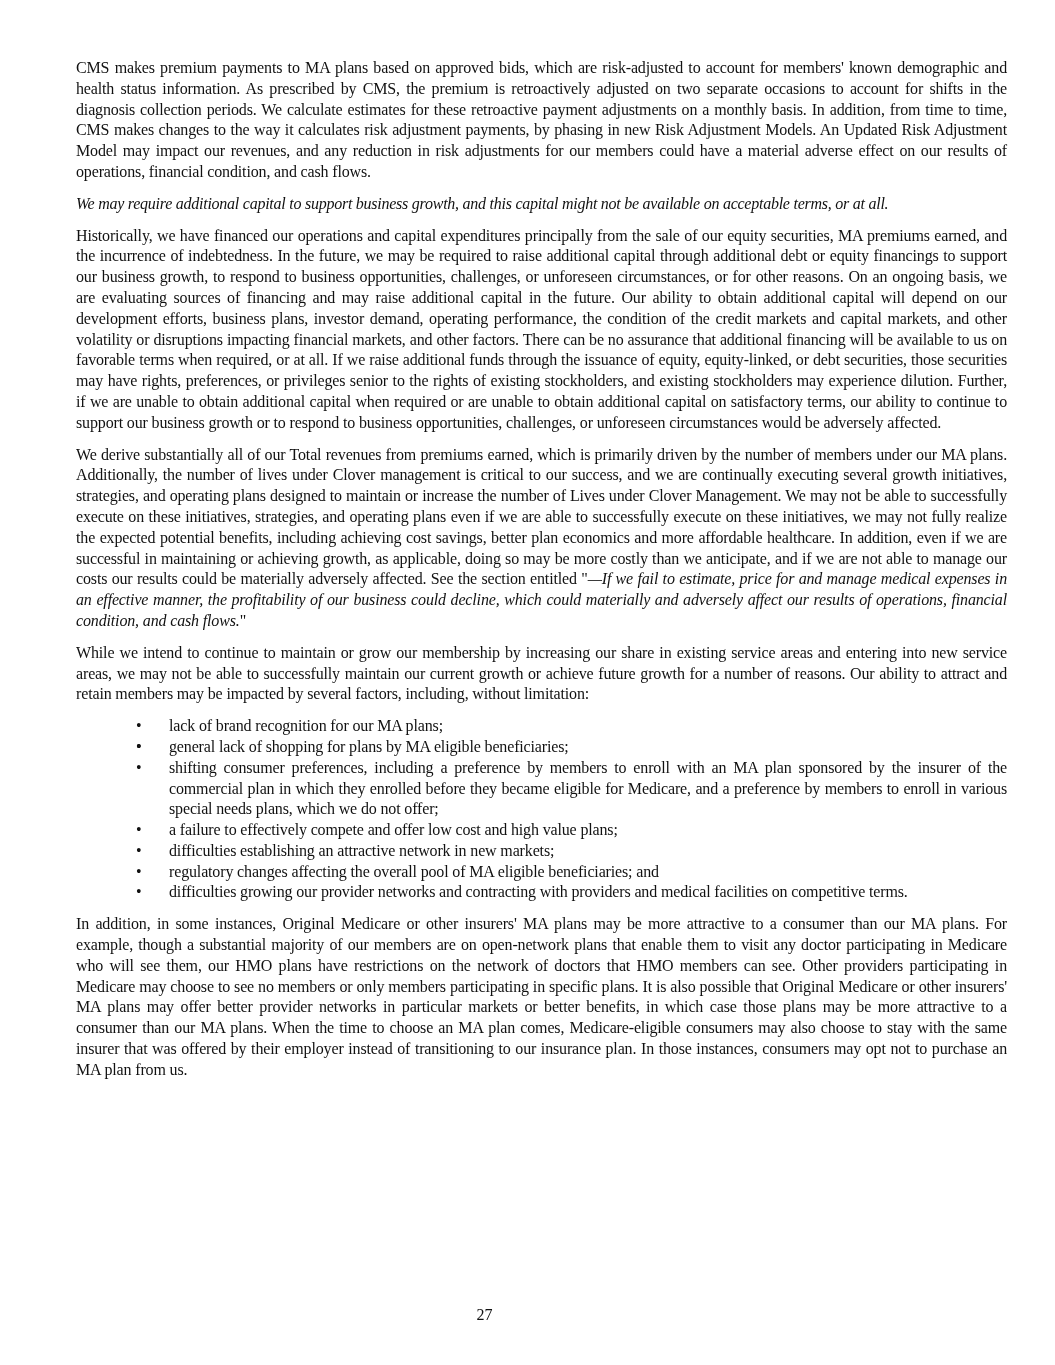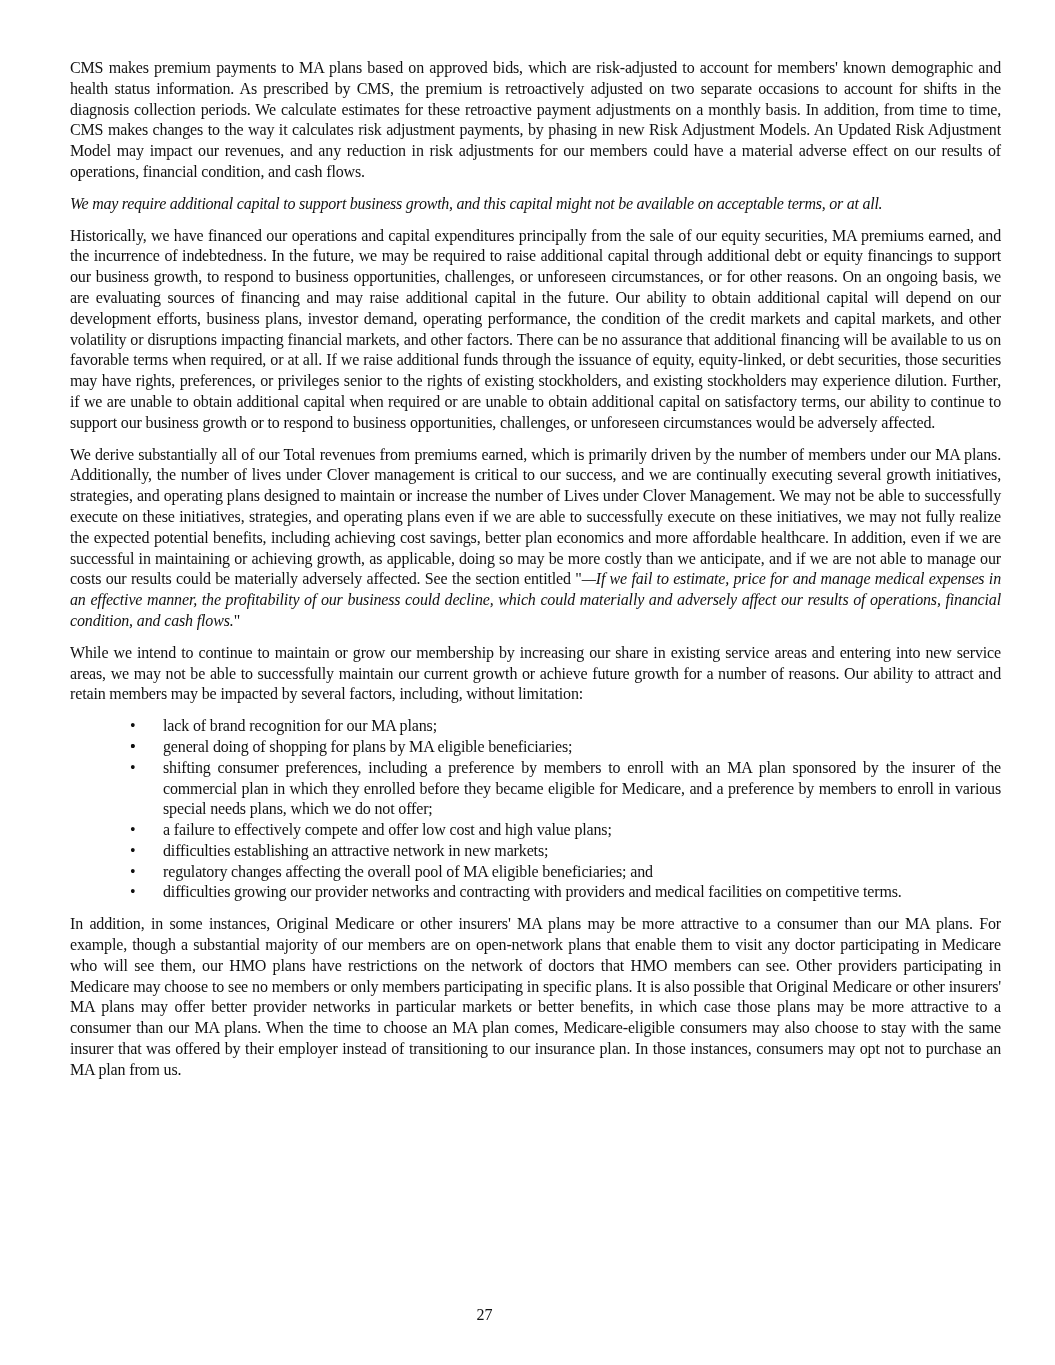--- a/index.html
+++ b/index.html
@@ -10,21 +10,21 @@
     body {
       width: 1055px;
       height: 1365px;
       position: relative;
       overflow: hidden;
       font-family: "Liberation Serif", "DejaVu Serif", serif;
       color: #111111;
     }
     .page {
       position: absolute;
-      left: 70px;
+      left: 76px;
       top: 58px;
       width: 931px;
     }
     p {
       margin: 0;
       font-size: 16px;
       line-height: 20.8px;
       text-align: justify;
       letter-spacing: -0.15px;
       word-spacing: 0px;
@@ -81,21 +81,21 @@
   <p class="body-para">Historically, we have financed our operations and capital expenditures principally from the sale of our equity securities, MA premiums earned, and the incurrence of indebtedness. In the future, we may be required to raise additional capital through additional debt or equity financings to support our business growth, to respond to business opportunities, challenges, or unforeseen circumstances, or for other reasons. On an ongoing basis, we are evaluating sources of financing and may raise additional capital in the future. Our ability to obtain additional capital will depend on our development efforts, business plans, investor demand, operating performance, the condition of the credit markets and capital markets, and other volatility or disruptions impacting financial markets, and other factors. There can be no assurance that additional financing will be available to us on favorable terms when required, or at all. If we raise additional funds through the issuance of equity, equity-linked, or debt securities, those securities may have rights, preferences, or privileges senior to the rights of existing stockholders, and existing stockholders may experience dilution. Further, if we are unable to obtain additional capital when required or are unable to obtain additional capital on satisfactory terms, our ability to continue to support our business growth or to respond to business opportunities, challenges, or unforeseen circumstances would be adversely affected.</p>
 
 
   <p class="body-para"><span>We derive substantially all of our Total revenues from premiums earned, which is primarily driven by the number of members under our MA plans. Additionally, the number of lives under Clover management is critical to our success, and we are continually executing several growth initiatives, strategies, and operating plans designed to maintain or increase the number of Lives under Clover Management. We may not be able to successfully execute on these initiatives, strategies, and operating plans even if we are able to successfully execute on these initiatives, we may not fully realize the expected potential benefits, including achieving cost savings, better plan economics and more affordable healthcare. In addition, even if we are successful in maintaining or achieving growth, as applicable, doing so may be more costly than we anticipate, and if we are not able to manage our costs our results could be materially adversely affected. See the section entitled "</span><span class="italic">—If we fail to estimate, price for and manage medical expenses in an effective manner, the profitability of our business could decline, which could materially and adversely affect our results of operations, financial condition, and cash flows.</span><span>"</span></p>
 
   <p class="body-para">While we intend to continue to maintain or grow our membership by increasing our share in existing service areas and entering into new service areas, we may not be able to successfully maintain our current growth or achieve future growth for a number of reasons. Our ability to attract and retain members may be impacted by several factors, including, without limitation:</p>
 
   <ul class="bullets">
     <li><span class="bullet">•</span><span>lack of brand recognition for our MA plans;</span></li>
     <li><span class="bullet">•</span></li>
-    <li><span class="bullet">•</span><span>general doing of shopping for plans by MA eligible beneficiaries;</span></li>
+    <li><span class="bullet">•</span><span>general lack of shopping for plans by MA eligible beneficiaries;</span></li>
     <li><span class="bullet">•</span><span>shifting consumer preferences, including a preference by members to enroll with an MA plan sponsored by the insurer of the commercial plan in which they enrolled before they became eligible for Medicare, and a preference by members to enroll in various special needs plans, which we do not offer;</span></li>
     <li><span class="bullet">•</span><span>a failure to effectively compete and offer low cost and high value plans;</span></li>
     <li><span class="bullet">•</span><span>difficulties establishing an attractive network in new markets;</span></li>
     <li><span class="bullet">•</span><span>regulatory changes affecting the overall pool of MA eligible beneficiaries; and</span></li>
     <li><span class="bullet">•</span><span>difficulties growing our provider networks and contracting with providers and medical facilities on competitive terms.</span></li>
   </ul>
 
   <p class="body-para">In addition, in some instances, Original Medicare or other insurers' MA plans may be more attractive to a consumer than our MA plans. For example, though a substantial majority of our members are on open-network plans that enable them to visit any doctor participating in Medicare who will see them, our HMO plans have restrictions on the network of doctors that HMO members can see. Other providers participating in Medicare may choose to see no members or only members participating in specific plans. It is also possible that Original Medicare or other insurers' MA plans may offer better provider networks in particular markets or better benefits, in which case those plans may be more attractive to a consumer than our MA plans. When the time to choose an MA plan comes, Medicare-eligible consumers may also choose to stay with the same insurer that was offered by their employer instead of transitioning to our insurance plan. In those instances, consumers may opt not to purchase an MA plan from us.</p>
 
 </div>

